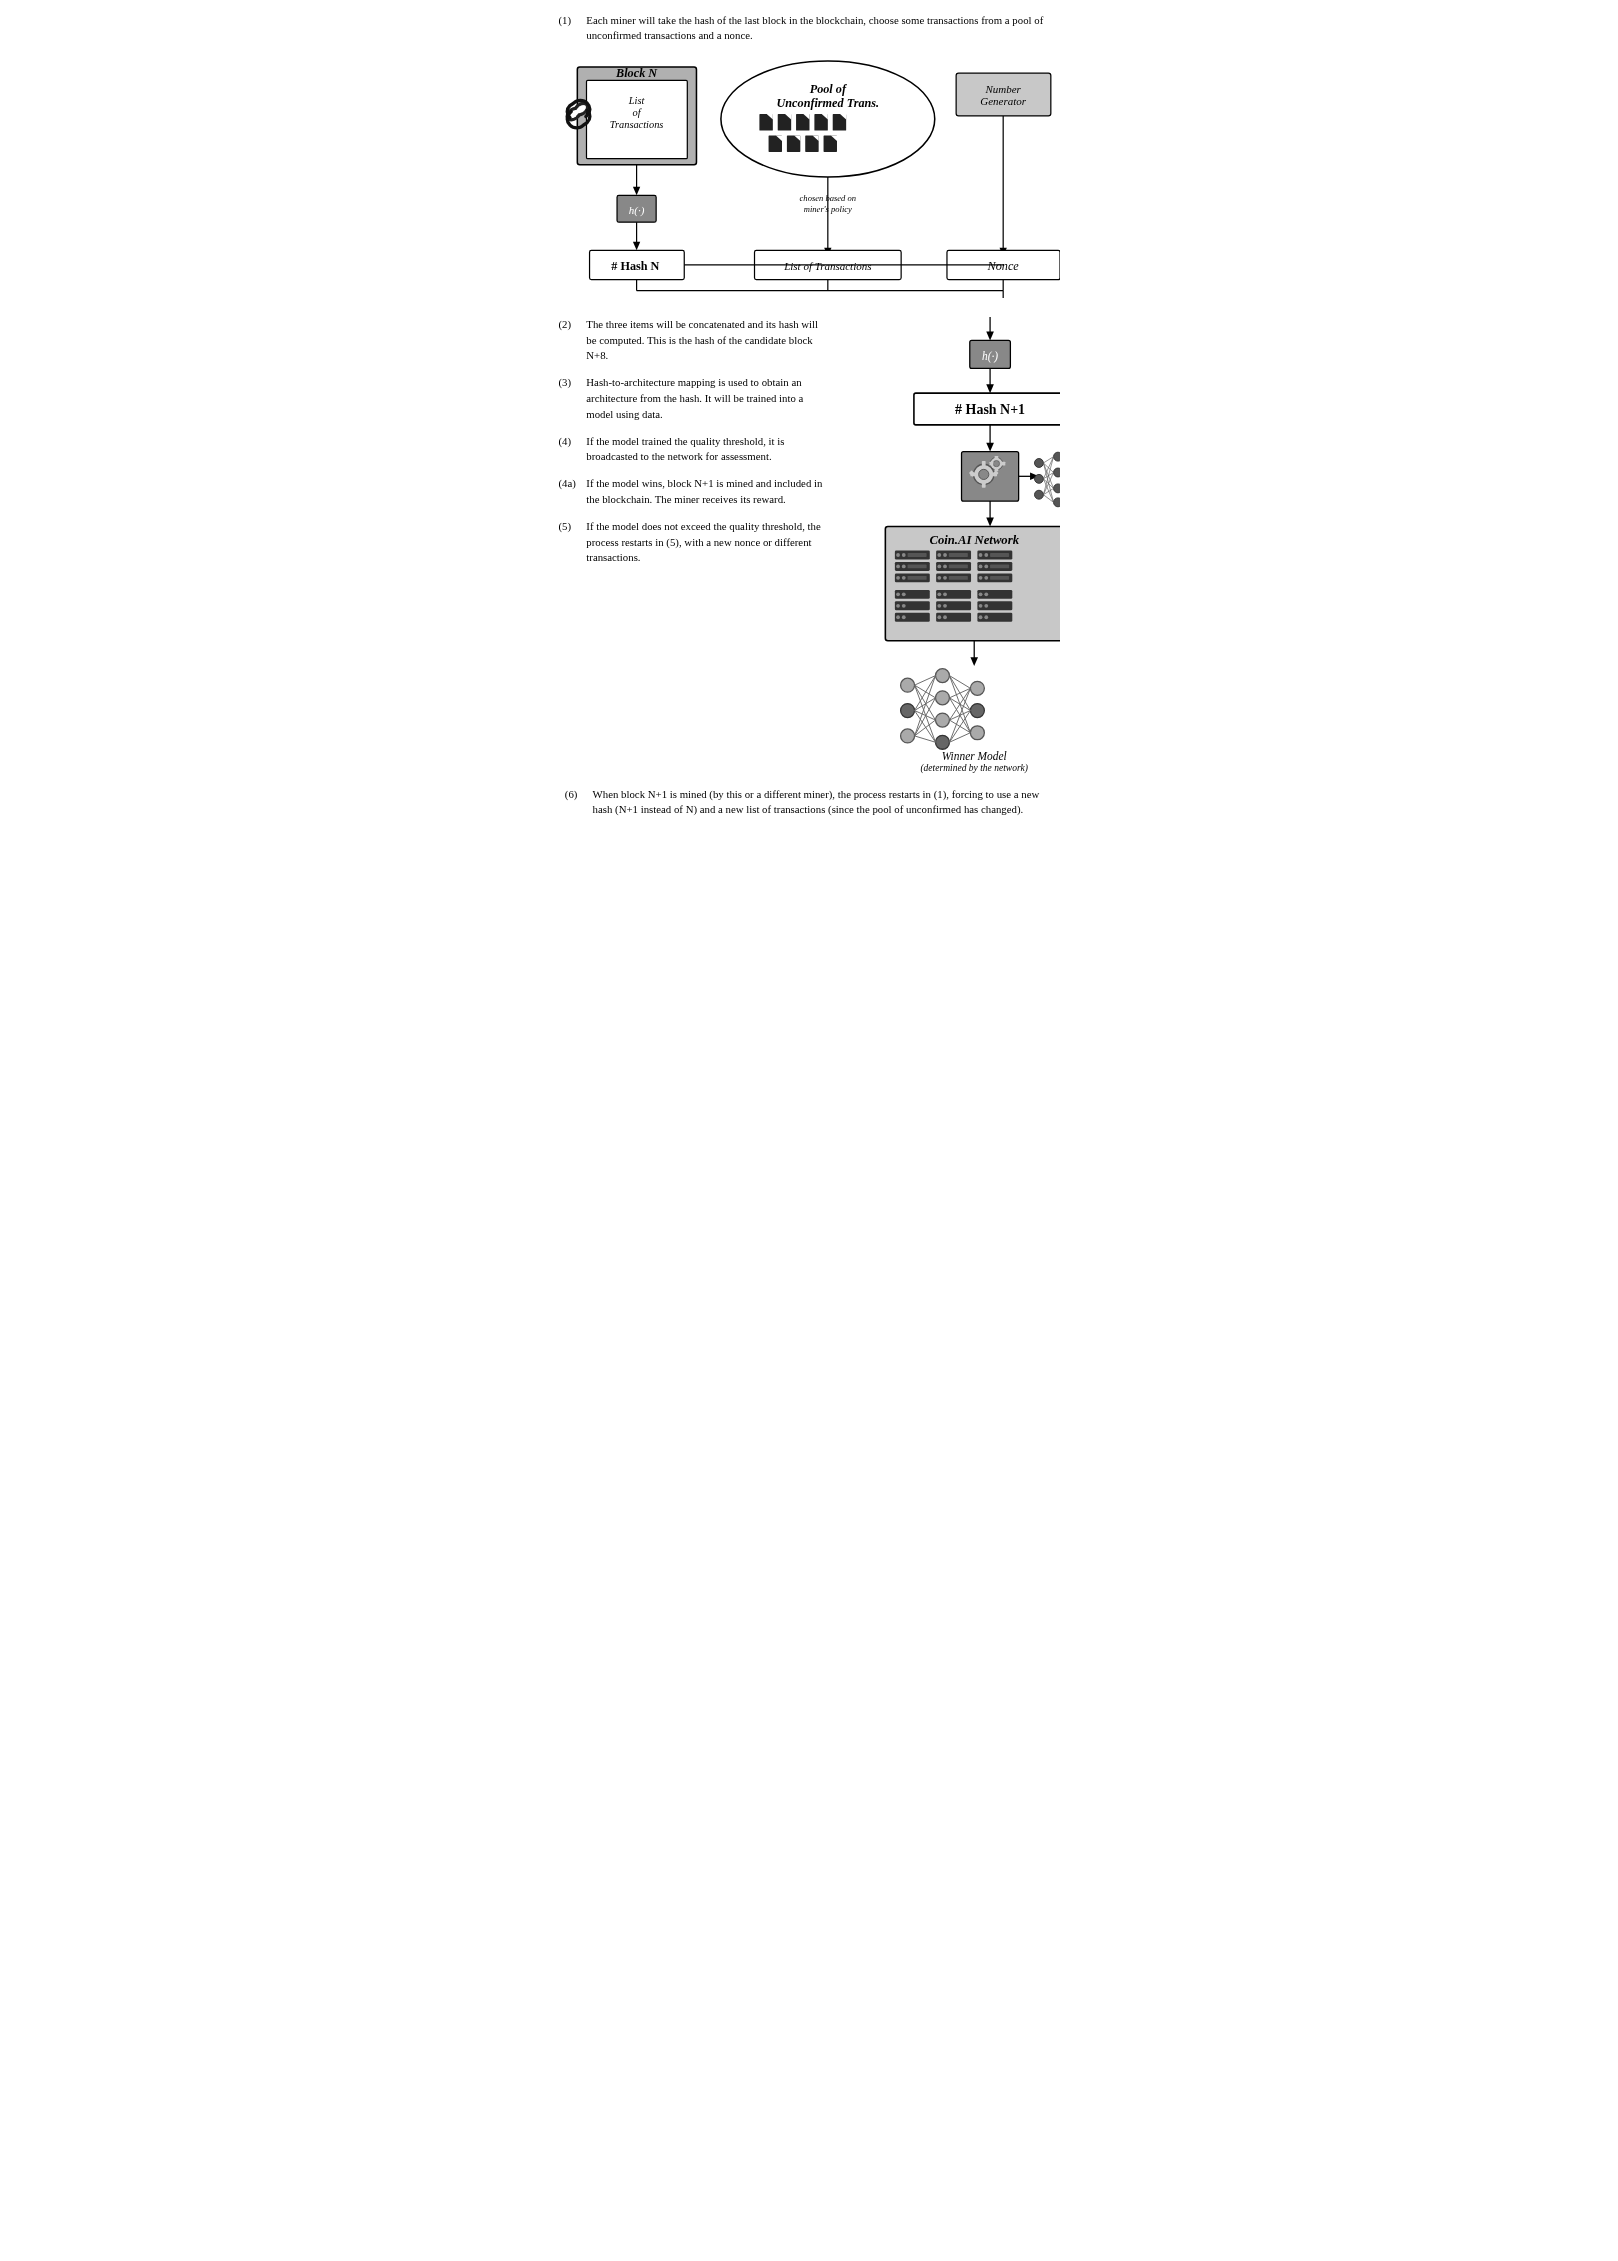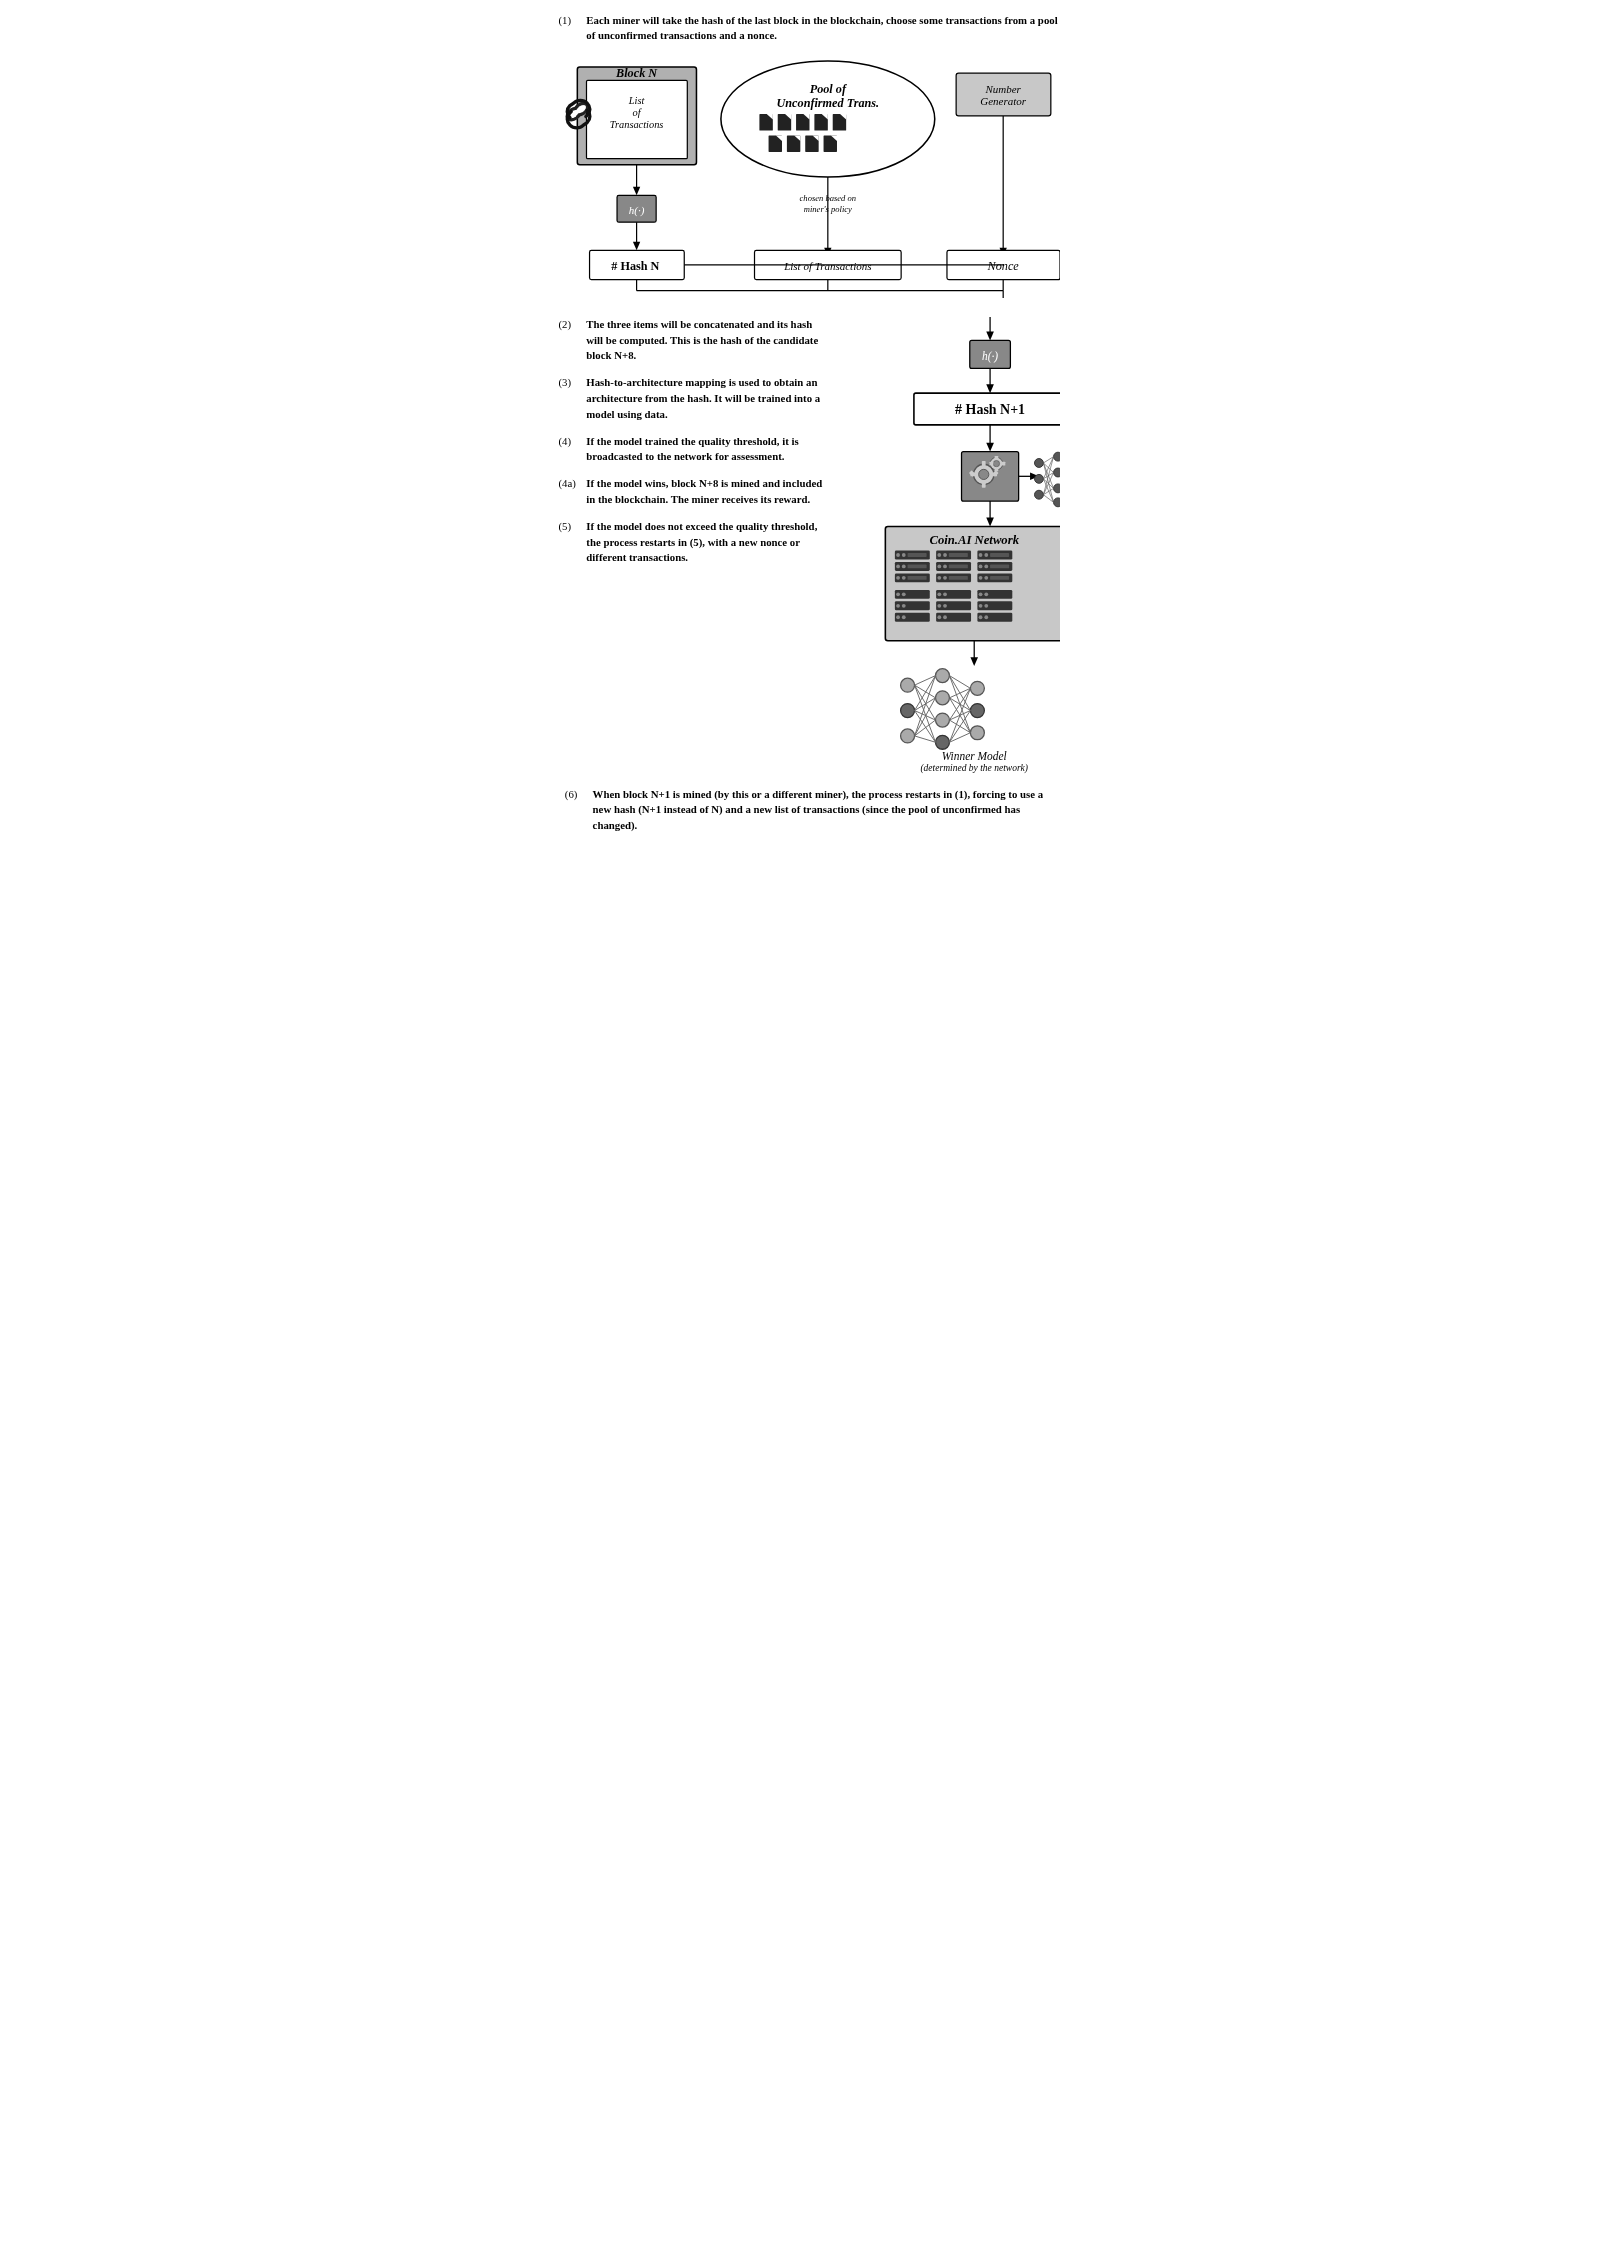--- a/index.html
+++ b/index.html
@@ -54,21 +54,20 @@
       align-items: flex-start;
     }
 
     .step-num-paren {
       white-space: nowrap;
       min-width: 24px;
     }
 
     .step-text {
       flex: 1;
-      font-weight: bold;
     }
 
     .bottom-step {
       margin-top: 12.7px;
       padding-left: 6.3px;
     }
 
     
   </style>
 </head>
@@ -200,21 +199,21 @@
         <span class="step-text">Hash-to-architecture mapping is used to obtain an architecture from the hash. It will be trained into a model using data.</span>
       </div>
 
       <div class="step-item">
         <span class="step-num-paren">(4)</span>
         <span class="step-text">If the model trained the quality threshold, it is broadcasted to the network for assessment.</span>
       </div>
 
       <div class="step-item">
         <span class="step-num-paren">(4a)</span>
-        <span class="step-text">If the model wins, block N+8 is mined and included in the blockchain. The miner receives its reward.</span>
+        <span class="step-text">If the model wins, block N+1 is mined and included in the blockchain. The miner receives its reward.</span>
       </div>
 
       <div class="step-item">
         <span class="step-num-paren">(5)</span>
         <span class="step-text">If the model does not exceed the quality threshold, the process restarts in (5), with a new nonce or different transactions.</span>
       </div>
 
     </div>
 
     <div class="steps-right">

